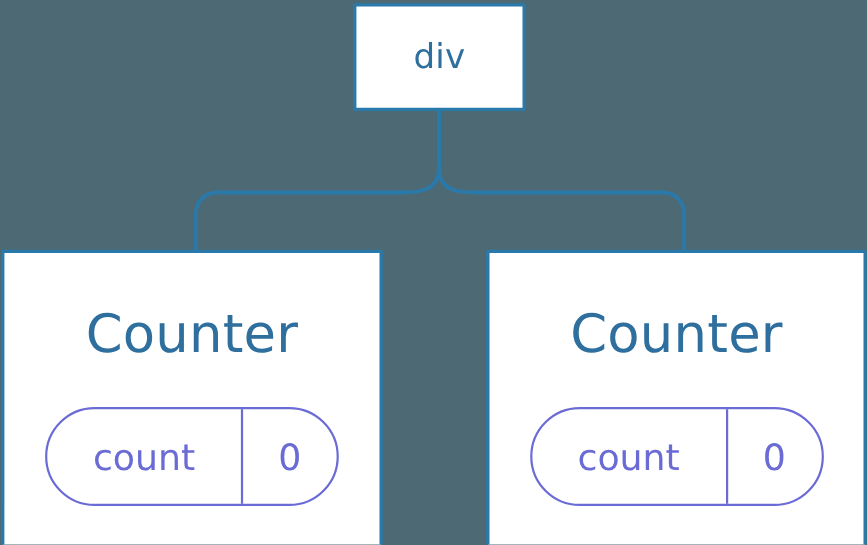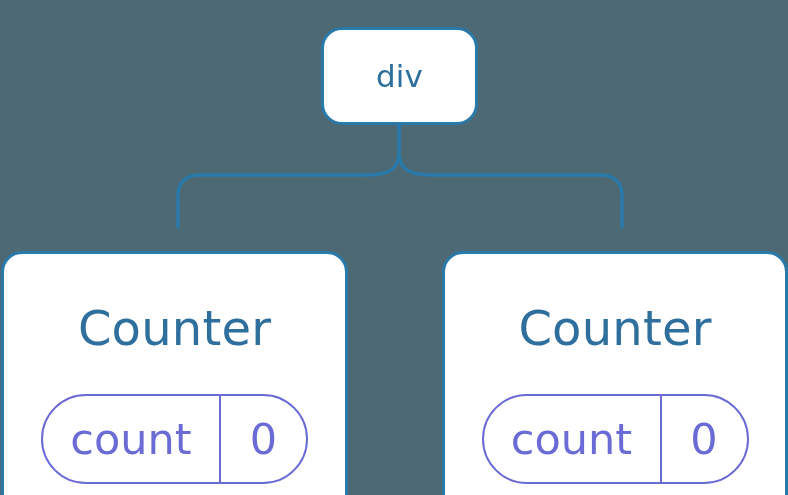--- a/index.html
+++ b/index.html
@@ -21,25 +21,24 @@
     left:0; top:0;
     width:788px; height:495px;
     pointer-events:none;
   }
 
   
   .node {
     position:absolute;
     background:#ffffff;
     border:3px solid #2a79ab;
-    border-radius:21px;
+    border-radius:2px;
     display:flex;
     flex-direction:column;
     align-items:center;
-    margin-top:24px;
   }
 
   
   #node-root {
     left:321px; top:3px;
     width:157px; height:98px;
     justify-content:center;
   }
   #node-root .node-title {
     font-size:31px;
@@ -74,21 +73,21 @@
     border-radius:45px;
     display:flex;
     align-items:stretch;
     background:#ffffff;
   }
   .pill-key, .pill-val {
     display:flex;
     align-items:center;
     justify-content:center;
     color:#6b6bd6;
-    font-size:43px;
+    font-size:33px;
     line-height:1;
   }
   .pill-key { width:176px; }
   .pill-val {
     flex:1;
     border-left:2px solid #6b6bd6;
   }
 </style>
 </head>
 <body>

